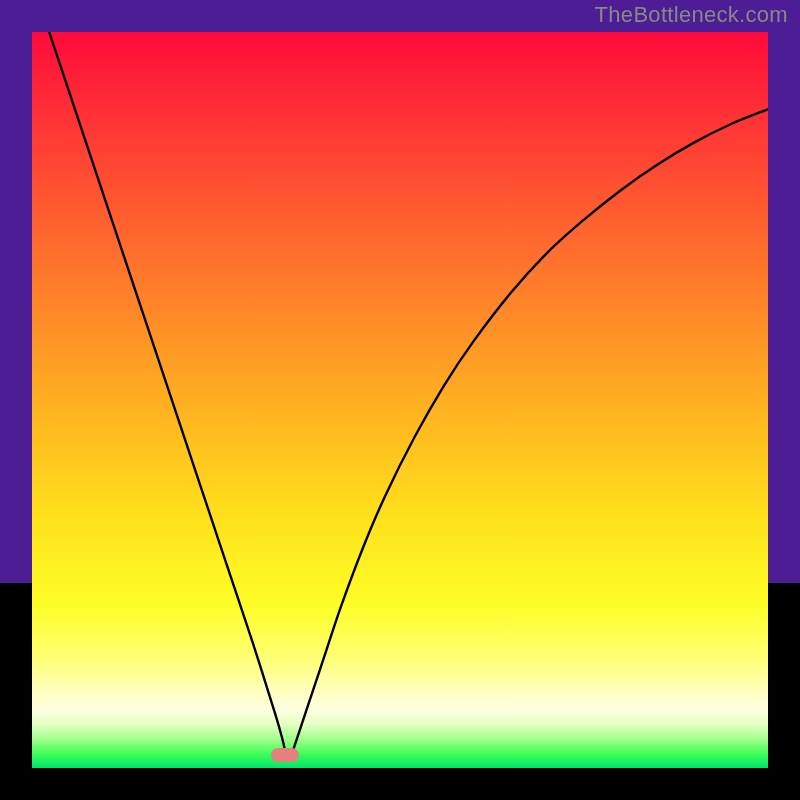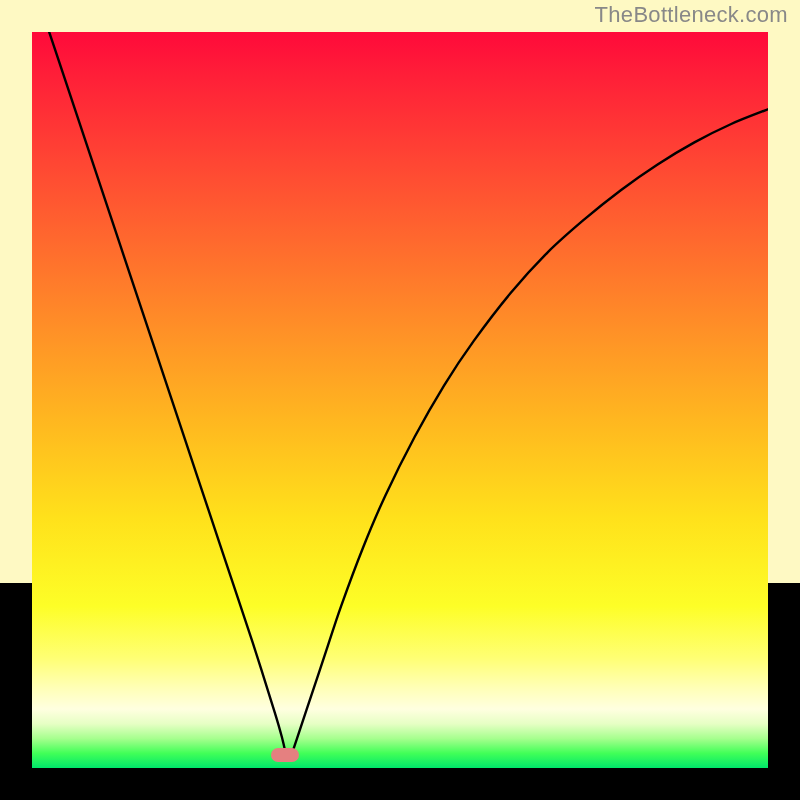--- a/index.html
+++ b/index.html
@@ -8,21 +8,21 @@
     width: 800px;
     height: 800px;
     overflow: hidden;
     background: #000;
     font-family: Arial, Helvetica, sans-serif;
   }
   .frame {
     position: relative;
     width: 800px;
     height: 583px;
-    background: #fef9c3;
+    background: #4c1d95;
   }
   .watermark {
     position: absolute;
     top: 2px;
     right: 12px;
     color: #888;
     font-size: 22px;
     font-weight: 500;
     letter-spacing: 0.3px;
     z-index: 5;

